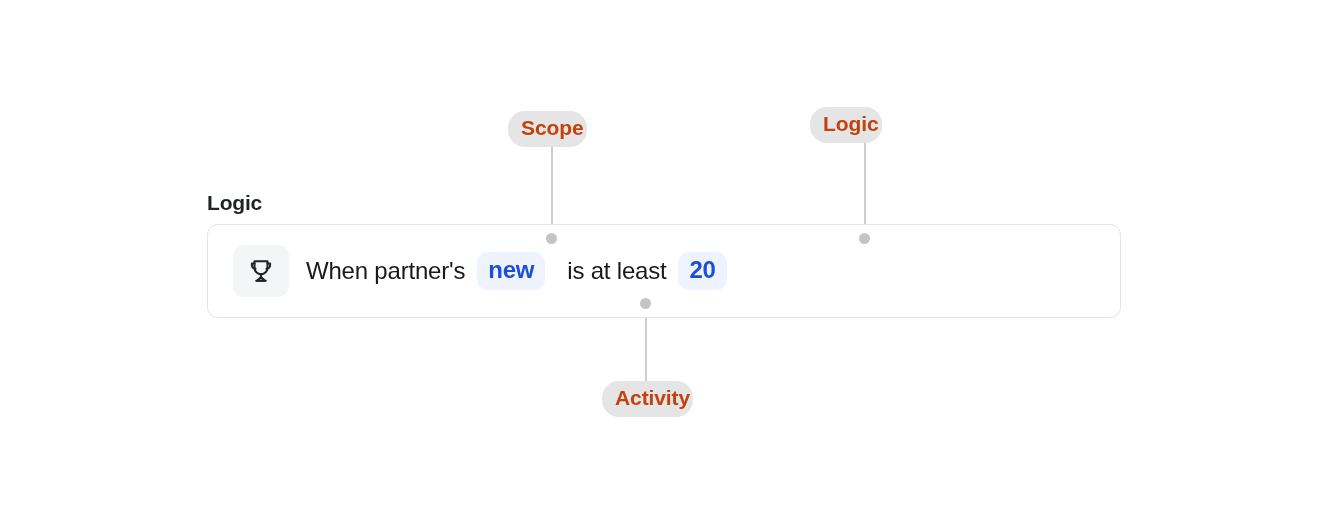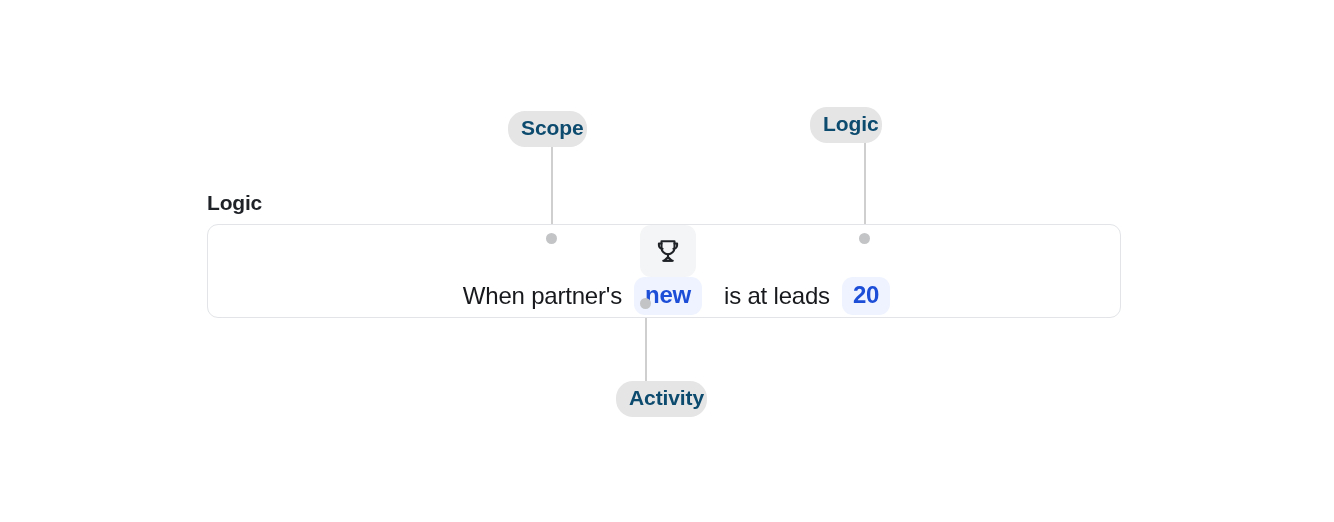--- a/index.html
+++ b/index.html
@@ -40,21 +40,20 @@
     top: 224px;
     width: 914px;
     height: 94px;
     border: 1px solid #e2e4e7;
     border-radius: 11px;
     background: #ffffff;
     display: flex;
     align-items: center;
     padding-left: 25px;
     z-index: 2;
-    flex-direction: column;
   }
 
   .rule-icon-box {
     width: 56px;
     height: 52px;
     min-width: 56px;
     border-radius: 11px;
     background: #f4f5f6;
     display: flex;
     align-items: center;
@@ -86,21 +85,21 @@
     line-height: 30px;
   }
 
   .gap-s { width: 10px; display: inline-block; }
   .gap-m { width: 12px; display: inline-block; }
 
   
   .callout-pill {
     position: absolute;
     background: #e5e5e5;
-    color: #0c4a6e;
+    color: #c2410c;
     font-size: 21px;
     font-weight: 700;
     letter-spacing: -0.1px;
     border-radius: 17px;
     padding: 5px 3px 7px 13px;
     line-height: 24px;
     z-index: 4;
     white-space: nowrap;
   }
 
@@ -124,21 +123,21 @@
   #pill-scope   { left: 508px; top: 111px; }
   #line-scope   { left: 551px; top: 144px; height: 95px; }
   #dot-scope    { left: 546px; top: 233px; }
 
   
   #pill-amount  { left: 810px; top: 107px; }
   #line-amount  { left: 864px; top: 140px; height: 99px; }
   #dot-amount   { left: 859px; top: 233px; }
 
   
-  #pill-activity{ left: 616px; top: 381px; }
+  #pill-activity{ left: 602px; top: 381px; }
   #line-activity{ left: 645px; top: 303px; height: 79px; }
   #dot-activity { left: 640px; top: 298px; }
 </style>
 </head>
 <body>
 
 <div id="stage">
 
   <div class="section-title">Logic</div>
 
@@ -154,21 +153,21 @@
         <path d="M7.6 21h8.8"></path>
       </svg>
     </div>
 
     <div class="rule-sentence">
       <span class="plain-text">When partner's</span>
       <span class="gap-m"></span>
       <span class="token">new</span>
       <span class="gap-s"></span>
       <span class="gap-m"></span>
-      <span class="plain-text">is at leads</span>
+      <span class="plain-text">is at least</span>
       <span class="gap-m"></span>
       <span class="token">20</span>
     </div>
   </div>
 
   <div class="callout-pill" id="pill-scope">Scope</div>
   <div class="leader-line" id="line-scope"></div>
   <div class="leader-dot" id="dot-scope"></div>
 
   <div class="callout-pill" id="pill-amount">Logic</div>

